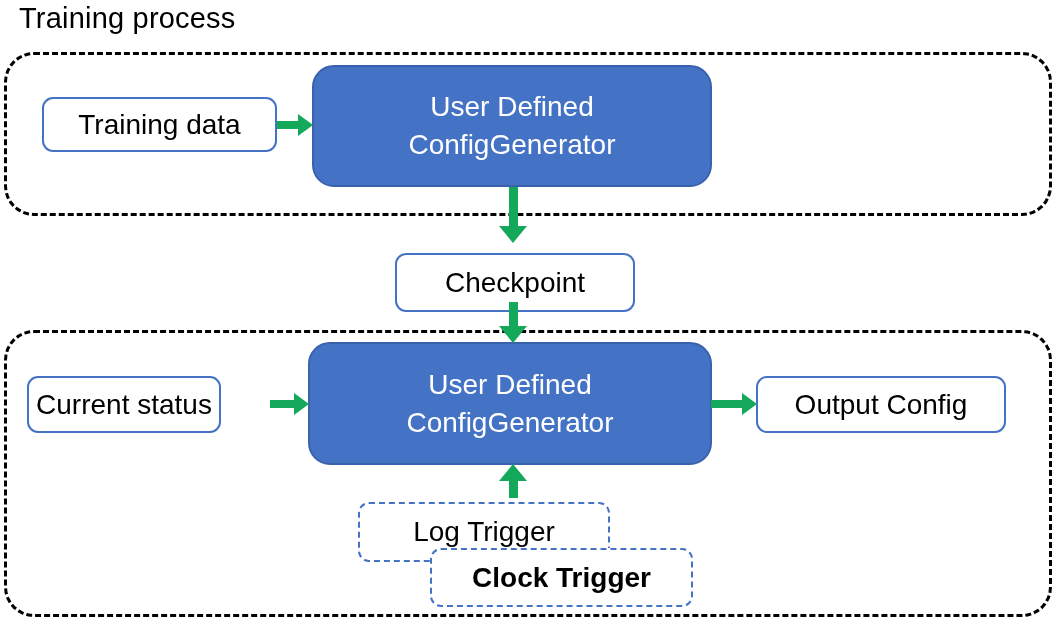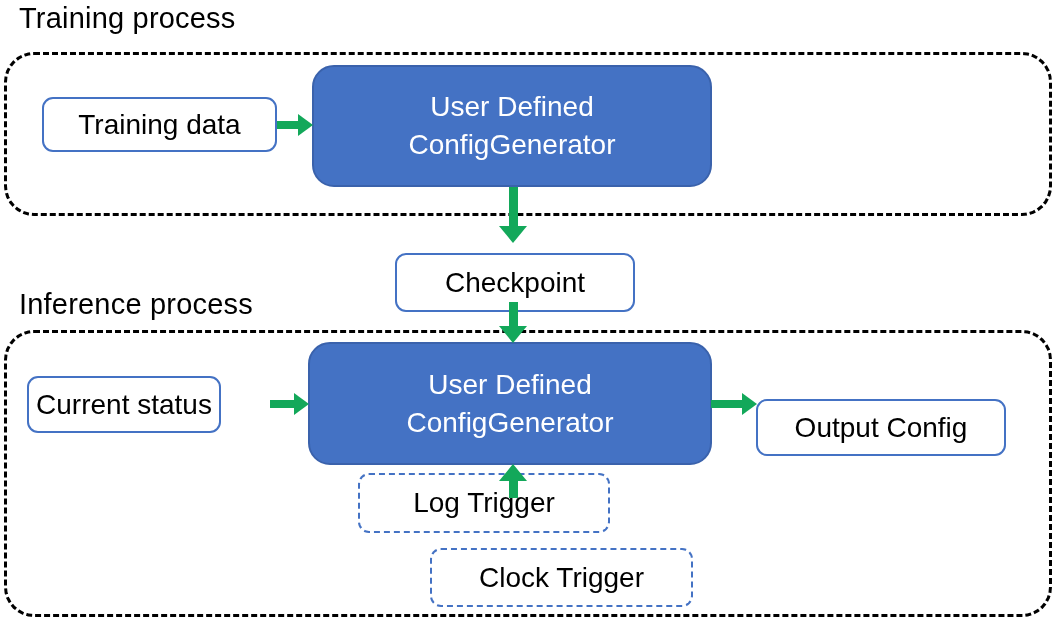--- a/index.html
+++ b/index.html
@@ -43,21 +43,21 @@
     border:2px solid var(--outline-border);
     border-radius:11px;
     background:#ffffff;
     display:flex;align-items:center;justify-content:center;
     font-size:28px;color:var(--text-dark);
     white-space:nowrap;
   }
   .box-training-data{left:42px;top:97px;width:235px;height:55px;}
   .box-checkpoint{left:395px;top:243px;width:240px;height:59px;margin-top:10px;}
   .box-current-status{left:27px;top:376px;width:194px;height:57px;}
-  .box-output-config{left:756px;top:376px;width:250px;height:57px;margin-top:23px;}
+  .box-output-config{left:756px;top:376px;width:250px;height:57px;}
 
   .gen-box{
     position:absolute;
     background:var(--node-fill);
     border:2.5px solid var(--node-border);
     border-radius:22px;
     display:flex;flex-direction:column;align-items:center;justify-content:center;
     color:var(--text-light);
     font-size:28px;line-height:38px;
     text-align:center;
@@ -67,22 +67,22 @@
 
   .trigger-box{
     position:absolute;
     border:2.5px dashed var(--outline-border);
     border-radius:11px;
     background:#ffffff;
     display:flex;align-items:center;justify-content:center;
     font-size:28px;color:var(--text-dark);
     white-space:nowrap;
   }
-  .box-log-trigger{left:358px;top:473px;width:252px;height:60px;z-index:1;}
-  .box-clock-trigger{left:430px;top:548px;width:263px;height:59px;z-index:2;}
+  .box-log-trigger{left:358px;top:502px;width:252px;height:60px;z-index:1;}
+  .box-clock-trigger{left:430px;top:548px;width:263px;height:59px;z-index:2;font-weight:bold;}
 
   
   .arrow-h{position:absolute;display:flex;align-items:center;height:22px;}
   .arrow-h .shaft{flex:1;height:8px;background:var(--arrow-green);}
   .arrow-h .head{
     width:0;height:0;
     border-top:11px solid transparent;
     border-bottom:11px solid transparent;
     border-left:15px solid var(--arrow-green);
   }
@@ -108,21 +108,20 @@
   .arrow-ckpt-gen{left:499px;top:302px;height:41px;}
   .arrow-trig-gen{left:499px;top:464px;height:34px;}
 </style>
 </head>
 <body>
 
 <div class="canvas">
 
   <div class="section-title title-training">Training process</div>
 
-  <div class="section-title title-inference">Inference process</div>
 
   <div class="region region-training"></div>
 
   <div class="region region-inference"></div>
 
   <div class="label-box box-training-data">
     <span>Training data</span>
   </div>
 
   <div class="gen-box gen-training">

